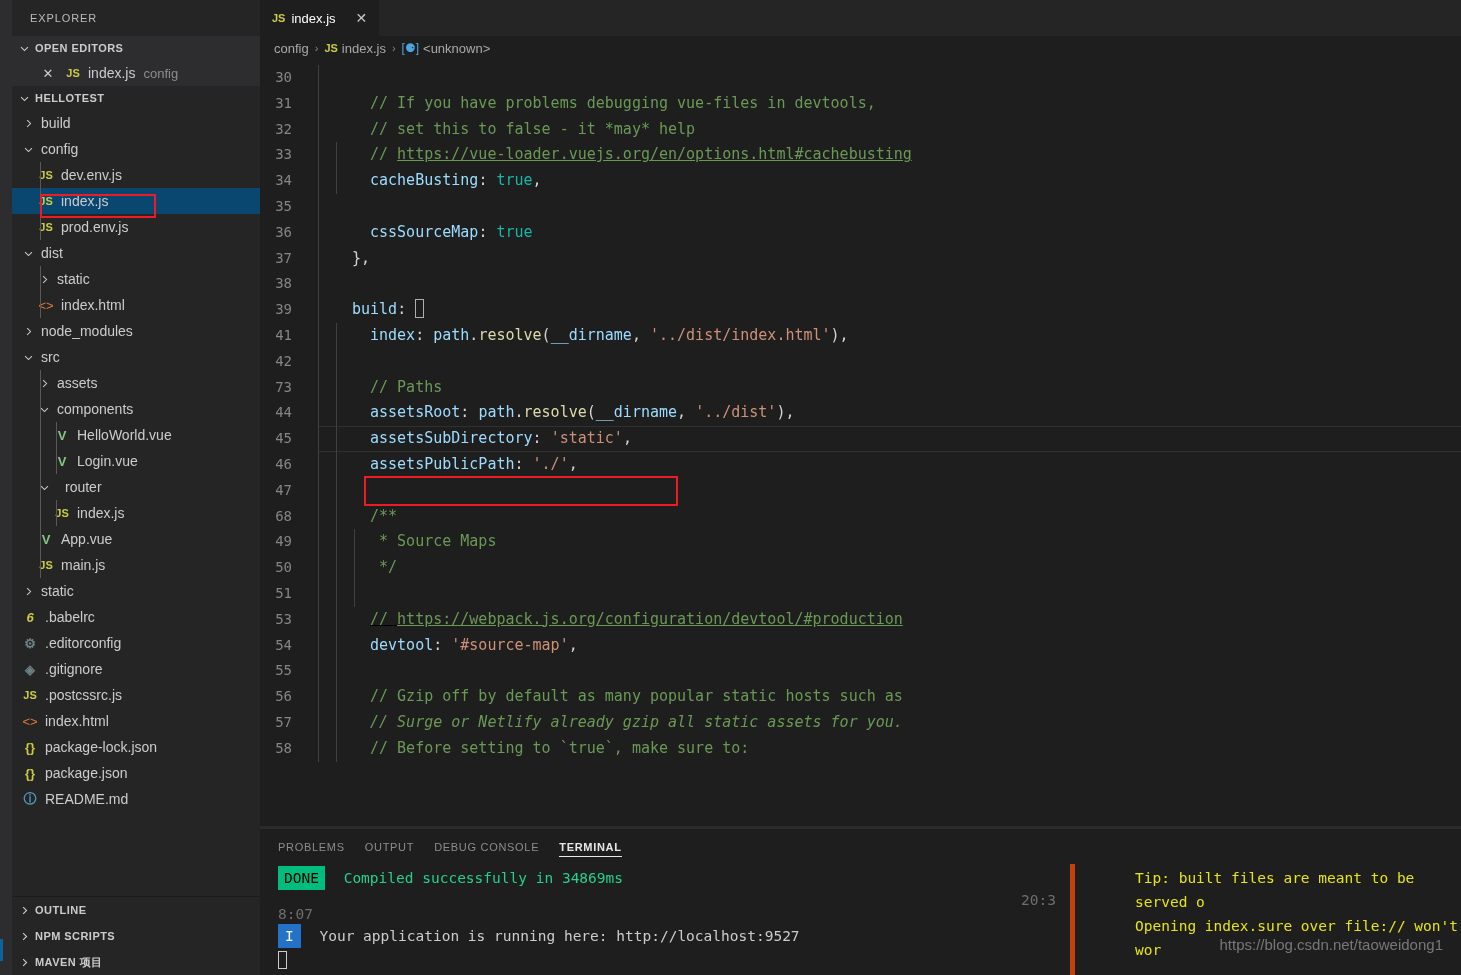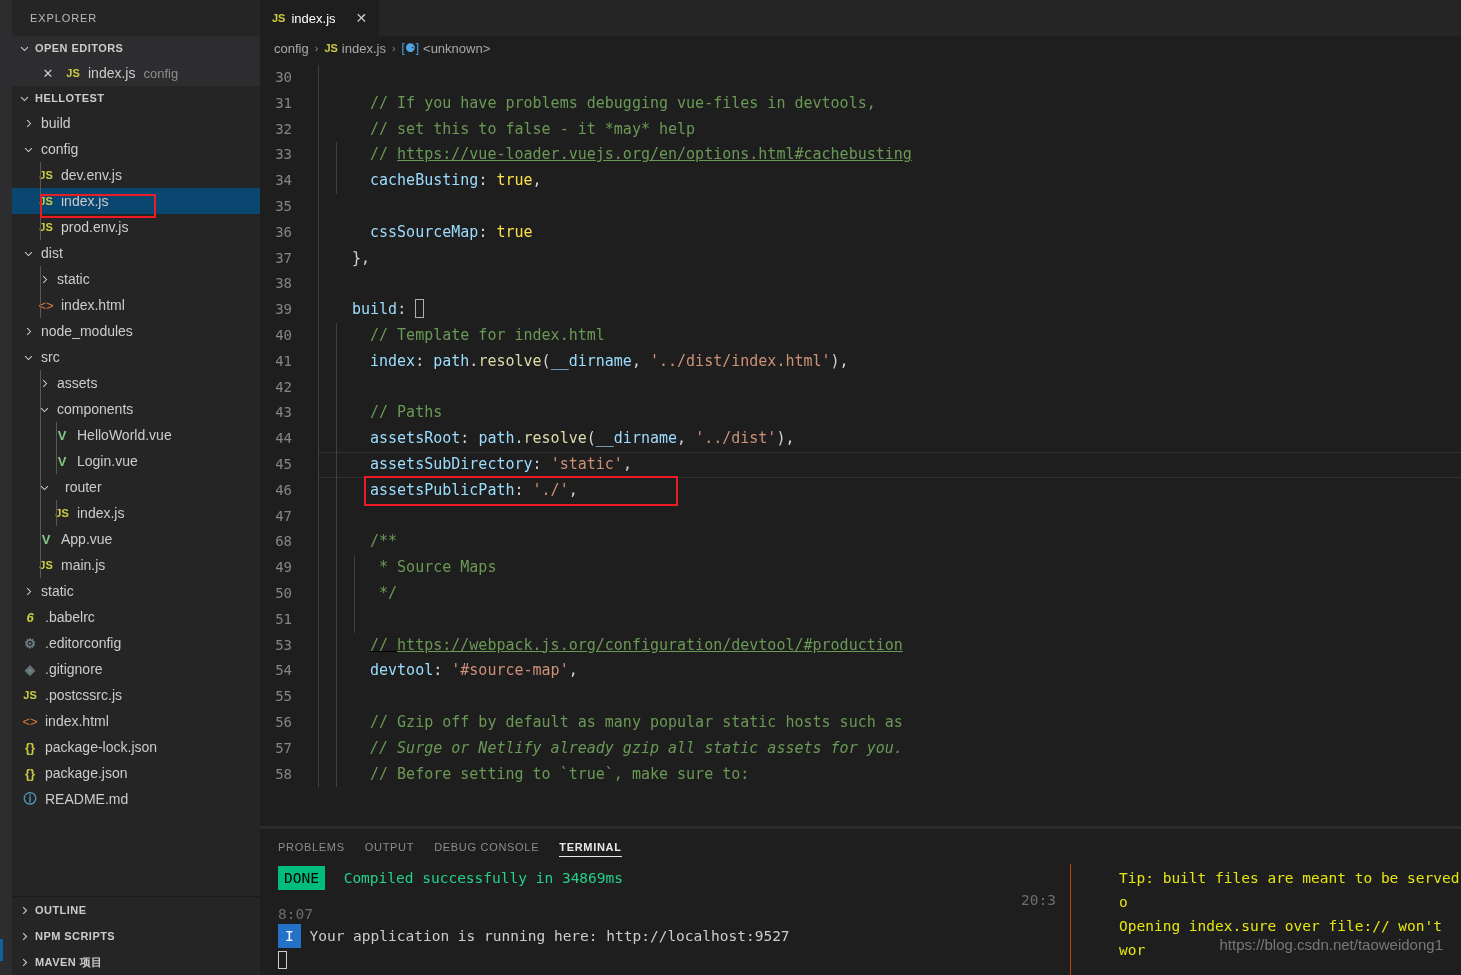--- a/index.html
+++ b/index.html
@@ -109,21 +109,21 @@
     width: 58px; flex: 0 0 58px; text-align: right; padding-right: 26px;
     color: #858585; font-size: 14px; user-select: none;
   }
   .ctext { position: relative; padding-left: 16px; }
   .guide {
     position: absolute; top: 0; bottom: 0; width: 1px; background: #404040;
   }
   .tok-c { color: #6a9955; }                  
   .tok-link { color: #6a9955; text-decoration: underline; }
   .tok-k { color: #9cdcfe; }                  
-  .tok-b { color: #fde047; }                  
+  .tok-b { color: #14b8a6; }                  
   .tok-s { color: #ce9178; }                  
   .tok-f { color: #dcdcaa; }                  
   .tok-p { color: #d4d4d4; }                  
   .cursor-blk {
     display: inline-block; width: 9px; height: 19px; background: transparent;
     border: 1px solid #aeafad; vertical-align: -4px; margin-left: 0;
   }
   .code-red-box {
     position: absolute; border: 2px solid #ec1c24; pointer-events: none; z-index: 4;
   }
@@ -145,21 +145,21 @@
   .panel-tab.active { color: #e7e7e7; font-weight: bold; }
   .panel-tab.active::after {
     content: ""; position: absolute; left: 0; right: 0; bottom: 7px; height: 1px; background: #e7e7e7;
   }
   .panel-body { flex: 1 1 auto; display: flex; position: relative; overflow: hidden; }
   .term {
     position: relative; font-family: "DejaVu Sans Mono", monospace;
     font-size: 14.5px; line-height: 24px; color: #cccccc; padding-left: 18px; padding-top: 2px;
   }
   .term-left { flex: 0 0 810px; position: relative; }
-  .term-right { flex: 1 1 auto; border-left: 1px solid #c2410c; position: relative; padding-left: 26px; }
+  .term-right { flex: 1 1 auto; border-left: 5px solid #c2410c; position: relative; padding-left: 38px; }
   .badge-done {
     display: inline-block; background: #00bd7e; color: #000000;
     padding: 0 6px; font-family: "DejaVu Sans Mono", monospace; font-size: 14.5px;
   }
   .t-green { color: #23d18b; }
   .t-dim { color: #6e6e6e; }
   .t-yellow { color: #e5e510; }
   .badge-i {
     display: inline-block; background: #2472c8; color: #ffffff;
     padding: 0 7px; font-family: "DejaVu Sans Mono", monospace; font-size: 14.5px;
@@ -442,24 +442,23 @@
           <div class="cline"><div class="lnum">30</div><div class="ctext"><span class="guide" style="left: 0px;"></span><span style="padding-left: 0px;"></span></div></div>
           <div class="cline"><div class="lnum">31</div><div class="ctext"><span class="guide" style="left: 0px;"></span><span style="padding-left: 36px;"><span class="tok-c">// If you have problems debugging vue-files in devtools,</span></span></div></div>
           <div class="cline"><div class="lnum">32</div><div class="ctext"><span class="guide" style="left: 0px;"></span><span style="padding-left: 36px;"><span class="tok-c">// set this to false - it *may* help</span></span></div></div>
           <div class="cline"><div class="lnum">33</div><div class="ctext"><span class="guide" style="left: 0px;"></span><span class="guide" style="left: 18px;"></span><span style="padding-left: 36px;"><span class="tok-c">// </span><span class="tok-link">https://vue-loader.vuejs.org/en/options.html#cachebusting</span></span></div></div>
           <div class="cline"><div class="lnum">34</div><div class="ctext"><span class="guide" style="left: 0px;"></span><span class="guide" style="left: 18px;"></span><span style="padding-left: 36px;"><span class="tok-k">cacheBusting</span><span class="tok-p">: </span><span class="tok-b">true</span><span class="tok-p">,</span></span></div></div>
           <div class="cline"><div class="lnum">35</div><div class="ctext"><span class="guide" style="left: 0px;"></span><span style="padding-left: 36px;"></span></div></div>
           <div class="cline"><div class="lnum">36</div><div class="ctext"><span class="guide" style="left: 0px;"></span><span style="padding-left: 36px;"><span class="tok-k">cssSourceMap</span><span class="tok-p">: </span><span class="tok-b">true</span></span></div></div>
           <div class="cline"><div class="lnum">37</div><div class="ctext"><span class="guide" style="left: 0px;"></span><span style="padding-left: 18px;"><span class="tok-p">},</span></span></div></div>
           <div class="cline"><div class="lnum">38</div><div class="ctext"><span class="guide" style="left: 0px;"></span><span style="padding-left: 0px;"></span></div></div>
           <div class="cline"><div class="lnum">39</div><div class="ctext"><span class="guide" style="left: 0px;"></span><span style="padding-left: 18px;"><span class="tok-k">build</span><span class="tok-p">: </span><span class="cursor-blk"></span></span></div></div>
-          <div class="cline"><div class="lnum">40</div><div class="ctext"><span class="guide" style="left: 0px;"></span><span class="guide" style="left: 18px;"></span><span style="padding-left: 36px;"><span class="tok-c">// Template for index.html</span></span></div></div>
           <div class="cline"><div class="lnum">41</div><div class="ctext"><span class="guide" style="left: 0px;"></span><span class="guide" style="left: 18px;"></span><span style="padding-left: 36px;"><span class="tok-k">index</span><span class="tok-p">: </span><span class="tok-k">path</span><span class="tok-p">.</span><span class="tok-f">resolve</span><span class="tok-p">(</span><span class="tok-k">__dirname</span><span class="tok-p">, </span><span class="tok-s">'../dist/index.html'</span><span class="tok-p">),</span></span></div></div>
           <div class="cline"><div class="lnum">42</div><div class="ctext"><span class="guide" style="left: 0px;"></span><span class="guide" style="left: 18px;"></span><span style="padding-left: 36px;"></span></div></div>
-          <div class="cline"><div class="lnum">43</div><div class="ctext"><span class="guide" style="left: 0px;"></span><span class="guide" style="left: 18px;"></span><span style="padding-left: 36px;"><span class="tok-c">// Paths</span></span></div></div>
+          <div class="cline"><div class="lnum">73</div><div class="ctext"><span class="guide" style="left: 0px;"></span><span class="guide" style="left: 18px;"></span><span style="padding-left: 36px;"><span class="tok-c">// Paths</span></span></div></div>
           <div class="cline"><div class="lnum">44</div><div class="ctext"><span class="guide" style="left: 0px;"></span><span class="guide" style="left: 18px;"></span><span style="padding-left: 36px;"><span class="tok-k">assetsRoot</span><span class="tok-p">: </span><span class="tok-k">path</span><span class="tok-p">.</span><span class="tok-f">resolve</span><span class="tok-p">(</span><span class="tok-k">__dirname</span><span class="tok-p">, </span><span class="tok-s">'../dist'</span><span class="tok-p">),</span></span></div></div>
           <div class="cline current"><div class="lnum">45</div><div class="ctext"><span class="guide" style="left: 0px;"></span><span class="guide" style="left: 18px;"></span><span style="padding-left: 36px;"><span class="tok-k">assetsSubDirectory</span><span class="tok-p">: </span><span class="tok-s">'static'</span><span class="tok-p">,</span></span></div></div>
           <div class="cline"><div class="lnum">46</div><div class="ctext"><span class="guide" style="left: 0px;"></span><span class="guide" style="left: 18px;"></span><span style="padding-left: 36px;"><span class="tok-k">assetsPublicPath</span><span class="tok-p">: </span><span class="tok-s">'./'</span><span class="tok-p">,</span></span></div></div>
           <div class="cline"><div class="lnum">47</div><div class="ctext"><span class="guide" style="left: 0px;"></span><span class="guide" style="left: 18px;"></span><span style="padding-left: 36px;"></span></div></div>
           <div class="cline"><div class="lnum">68</div><div class="ctext"><span class="guide" style="left: 0px;"></span><span class="guide" style="left: 18px;"></span><span style="padding-left: 36px;"><span class="tok-c">/**</span></span></div></div>
           <div class="cline"><div class="lnum">49</div><div class="ctext"><span class="guide" style="left: 0px;"></span><span class="guide" style="left: 18px;"></span><span class="guide" style="left: 36px;"></span><span style="padding-left: 36px;"><span class="tok-c"> * Source Maps</span></span></div></div>
           <div class="cline"><div class="lnum">50</div><div class="ctext"><span class="guide" style="left: 0px;"></span><span class="guide" style="left: 18px;"></span><span class="guide" style="left: 36px;"></span><span style="padding-left: 36px;"><span class="tok-c"> */</span></span></div></div>
           <div class="cline"><div class="lnum">51</div><div class="ctext"><span class="guide" style="left: 0px;"></span><span class="guide" style="left: 18px;"></span><span class="guide" style="left: 36px;"></span><span style="padding-left: 36px;"></span></div></div>
           <div class="cline"><div class="lnum">53</div><div class="ctext"><span class="guide" style="left: 0px;"></span><span class="guide" style="left: 18px;"></span><span style="padding-left: 36px; text-decoration: underline;"><span class="tok-c">// </span><span class="tok-link">https://webpack.js.org/configuration/devtool/#production</span></span></div></div>
           <div class="cline"><div class="lnum">54</div><div class="ctext"><span class="guide" style="left: 0px;"></span><span class="guide" style="left: 18px;"></span><span style="padding-left: 36px;"><span class="tok-k">devtool</span><span class="tok-p">: </span><span class="tok-s">'#source-map'</span><span class="tok-p">,</span></span></div></div>
@@ -483,21 +482,21 @@
 
         <div class="term term-left">
           <div>
             <span class="badge-done">DONE</span>
             <span class="t-green" style="margin-left:10px;">Compiled successfully in 34869ms</span>
           </div>
           <div style="height:14px;"></div>
           <div class="t-dim" style="line-height:20px;">8:07</div>
           <div>
             <span class="badge-i">I</span>
-            <span style="margin-left:0;">Your application is running here: http://localhost:9527</span>
+            <span style="margin-left:10px;">Your application is running here: http://localhost:9527</span>
           </div>
           <div>
             <span class="term-cursor"></span>
           </div>
           <div class="term-pos">20:3</div>
         </div>
 
         <div class="term term-right">
           <div class="t-yellow" style="padding-left:22px;">Tip: built files are meant to be served o</div>
           <div class="t-yellow" style="padding-left:22px;">Opening index.sure over file:// won't wor</div>

